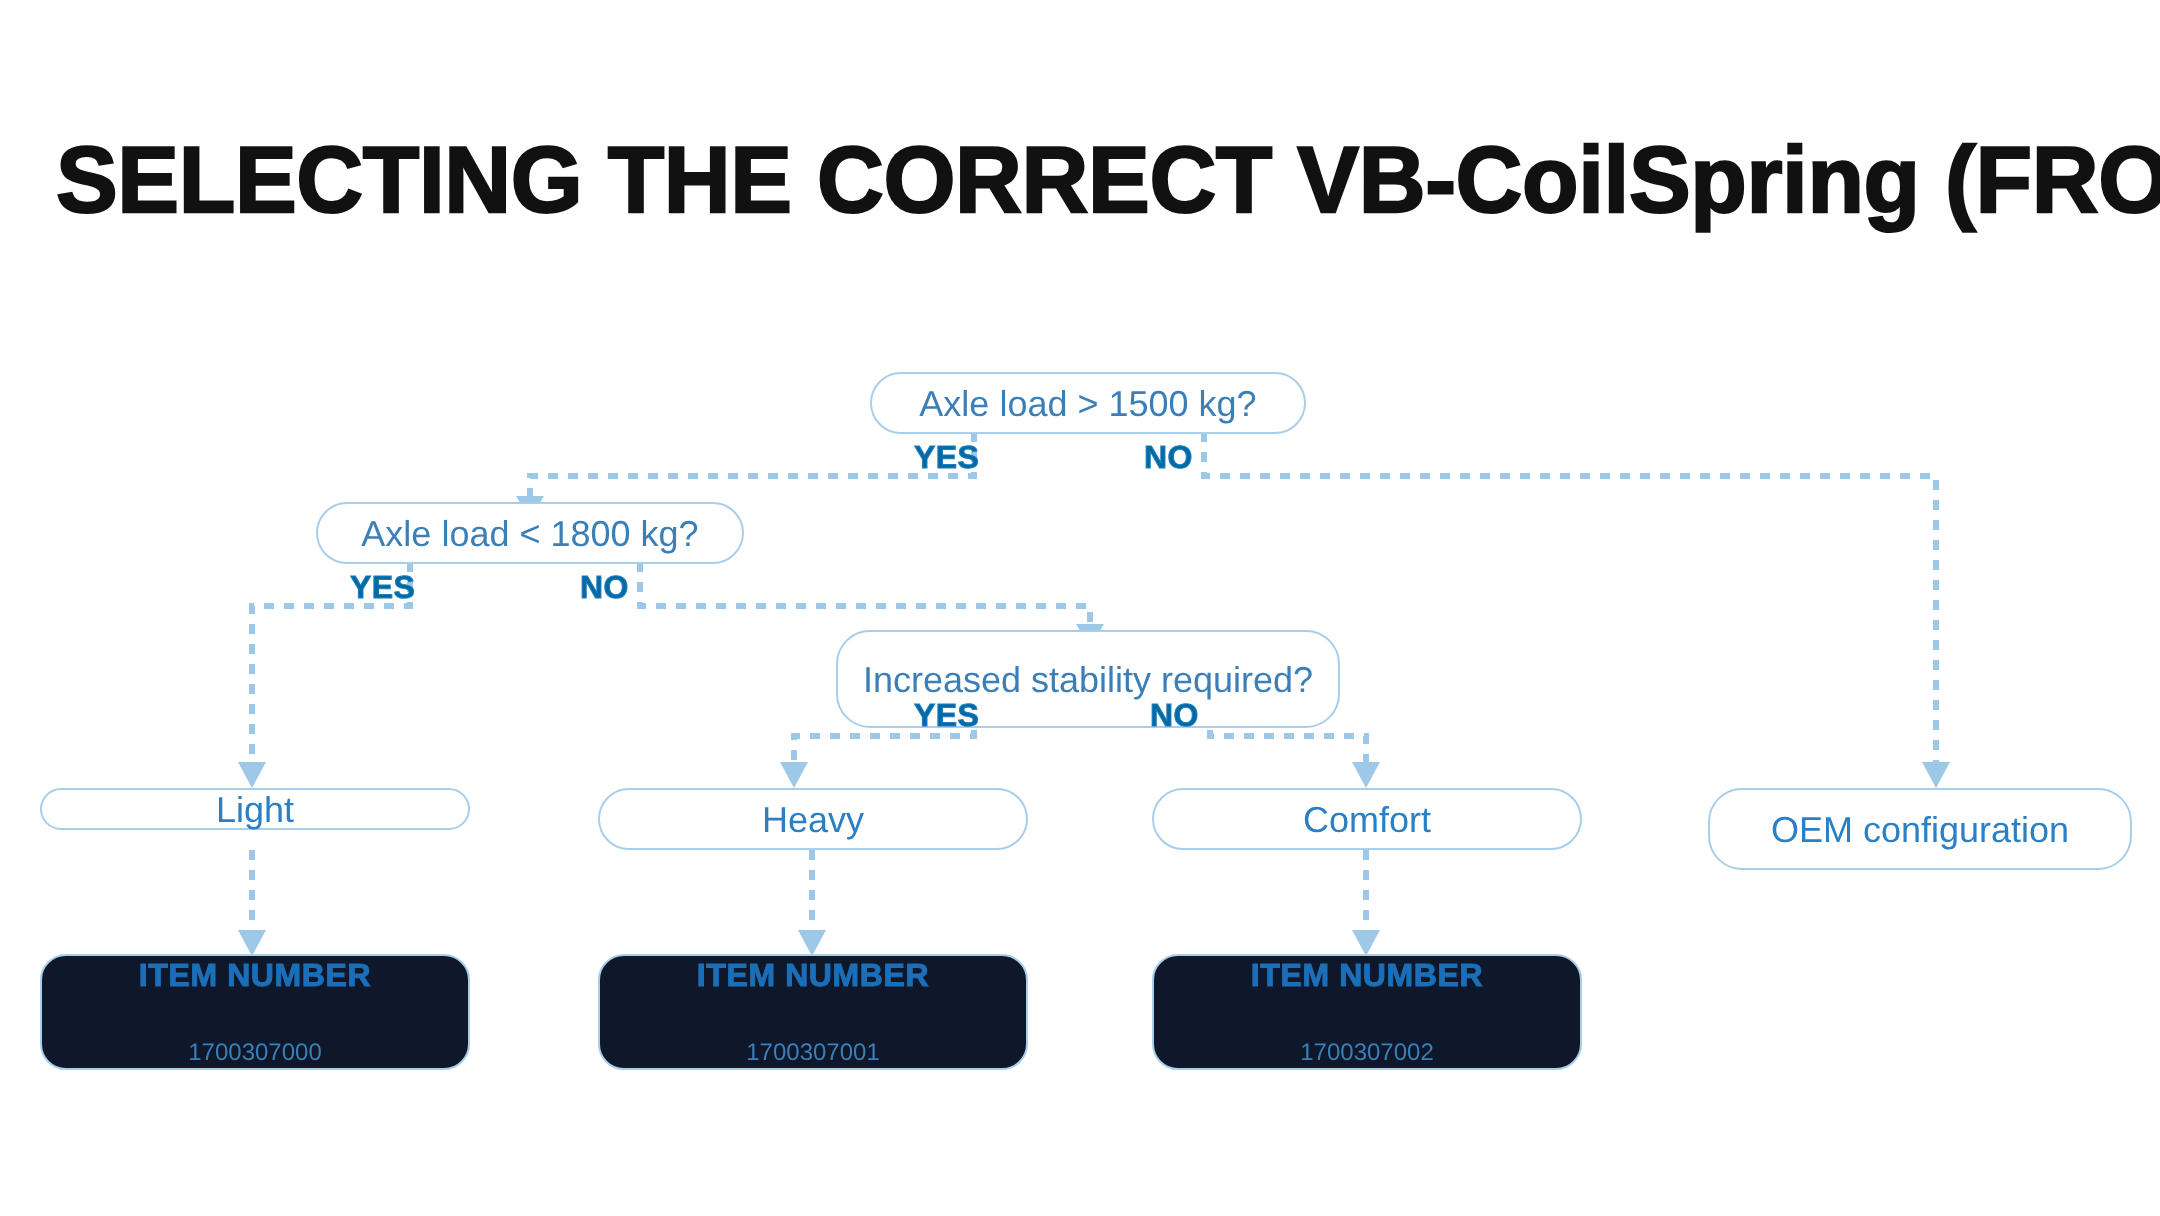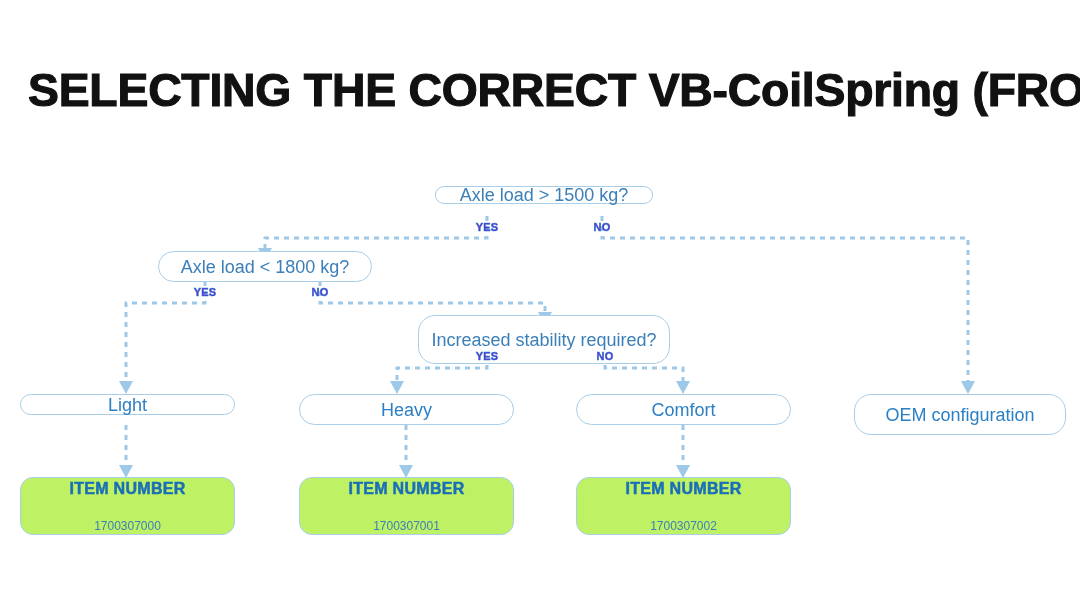--- a/index.html
+++ b/index.html
@@ -73,36 +73,36 @@
     white-space: nowrap;
   }
   .pill.decision { color: #3b7fb8; }
   .pill.outcome  { color: #2b7fc4; }
 
   
   .branch-label {
     position: absolute;
     font-family: "Liberation Sans Narrow", "Liberation Sans", sans-serif;
     font-weight: 700;
-    font-size: 11px;
-    line-height: 1;
-    color: #6d28d9;
+    font-size: 16px;
+    line-height: 1;
+    color: #0369a1;
     letter-spacing: 0.2px;
     white-space: nowrap;
-    text-align: center;
+    text-align: left;
     -webkit-text-stroke: 0.5px #1b7ec4;
   }
 
   
   .itembox {
     position: absolute;
     box-sizing: border-box;
     border: 1.6px solid #a8cee9;
     border-radius: 13px;
-    background: #bef264;
+    background: #0f172a;
     display: flex;
     flex-direction: column;
     align-items: center;
     justify-content: center;
     gap: 23px;
   }
   .itembox .it-title {
     font-family: "Liberation Sans Narrow", "Liberation Sans", sans-serif;
     font-weight: 700;
     font-size: 16px;
@@ -147,21 +147,21 @@
     <path class="wire" d="M 126 425 L 126 466"></path>
     <polygon class="arrowhead" points="119,465 133,465 126,478"></polygon>
 
     <path class="wire" d="M 406 425 L 406 466"></path>
     <polygon class="arrowhead" points="399,465 413,465 406,478"></polygon>
 
     <path class="wire" d="M 683 425 L 683 466"></path>
     <polygon class="arrowhead" points="676,465 690,465 683,478"></polygon>
   </svg>
 
-  <div class="pill decision" style="left:435px; top:186px; width:218px; height:18px;">
+  <div class="pill decision" style="left:435px; top:186px; width:218px; height:31px;">
     <span>Axle load &gt; 1500 kg?</span>
   </div>
   <div class="branch-label" style="left:457px; top:222px; width:60px;">YES</div>
   <div class="branch-label" style="left:572px; top:222px; width:60px;">NO</div>
 
   <div class="pill decision" style="left:158px; top:251px; width:214px; height:31px;">
     <span>Axle load &lt; 1800 kg?</span>
   </div>
   <div class="branch-label" style="left:175px; top:287px; width:60px;">YES</div>
   <div class="branch-label" style="left:290px; top:287px; width:60px;">NO</div>

